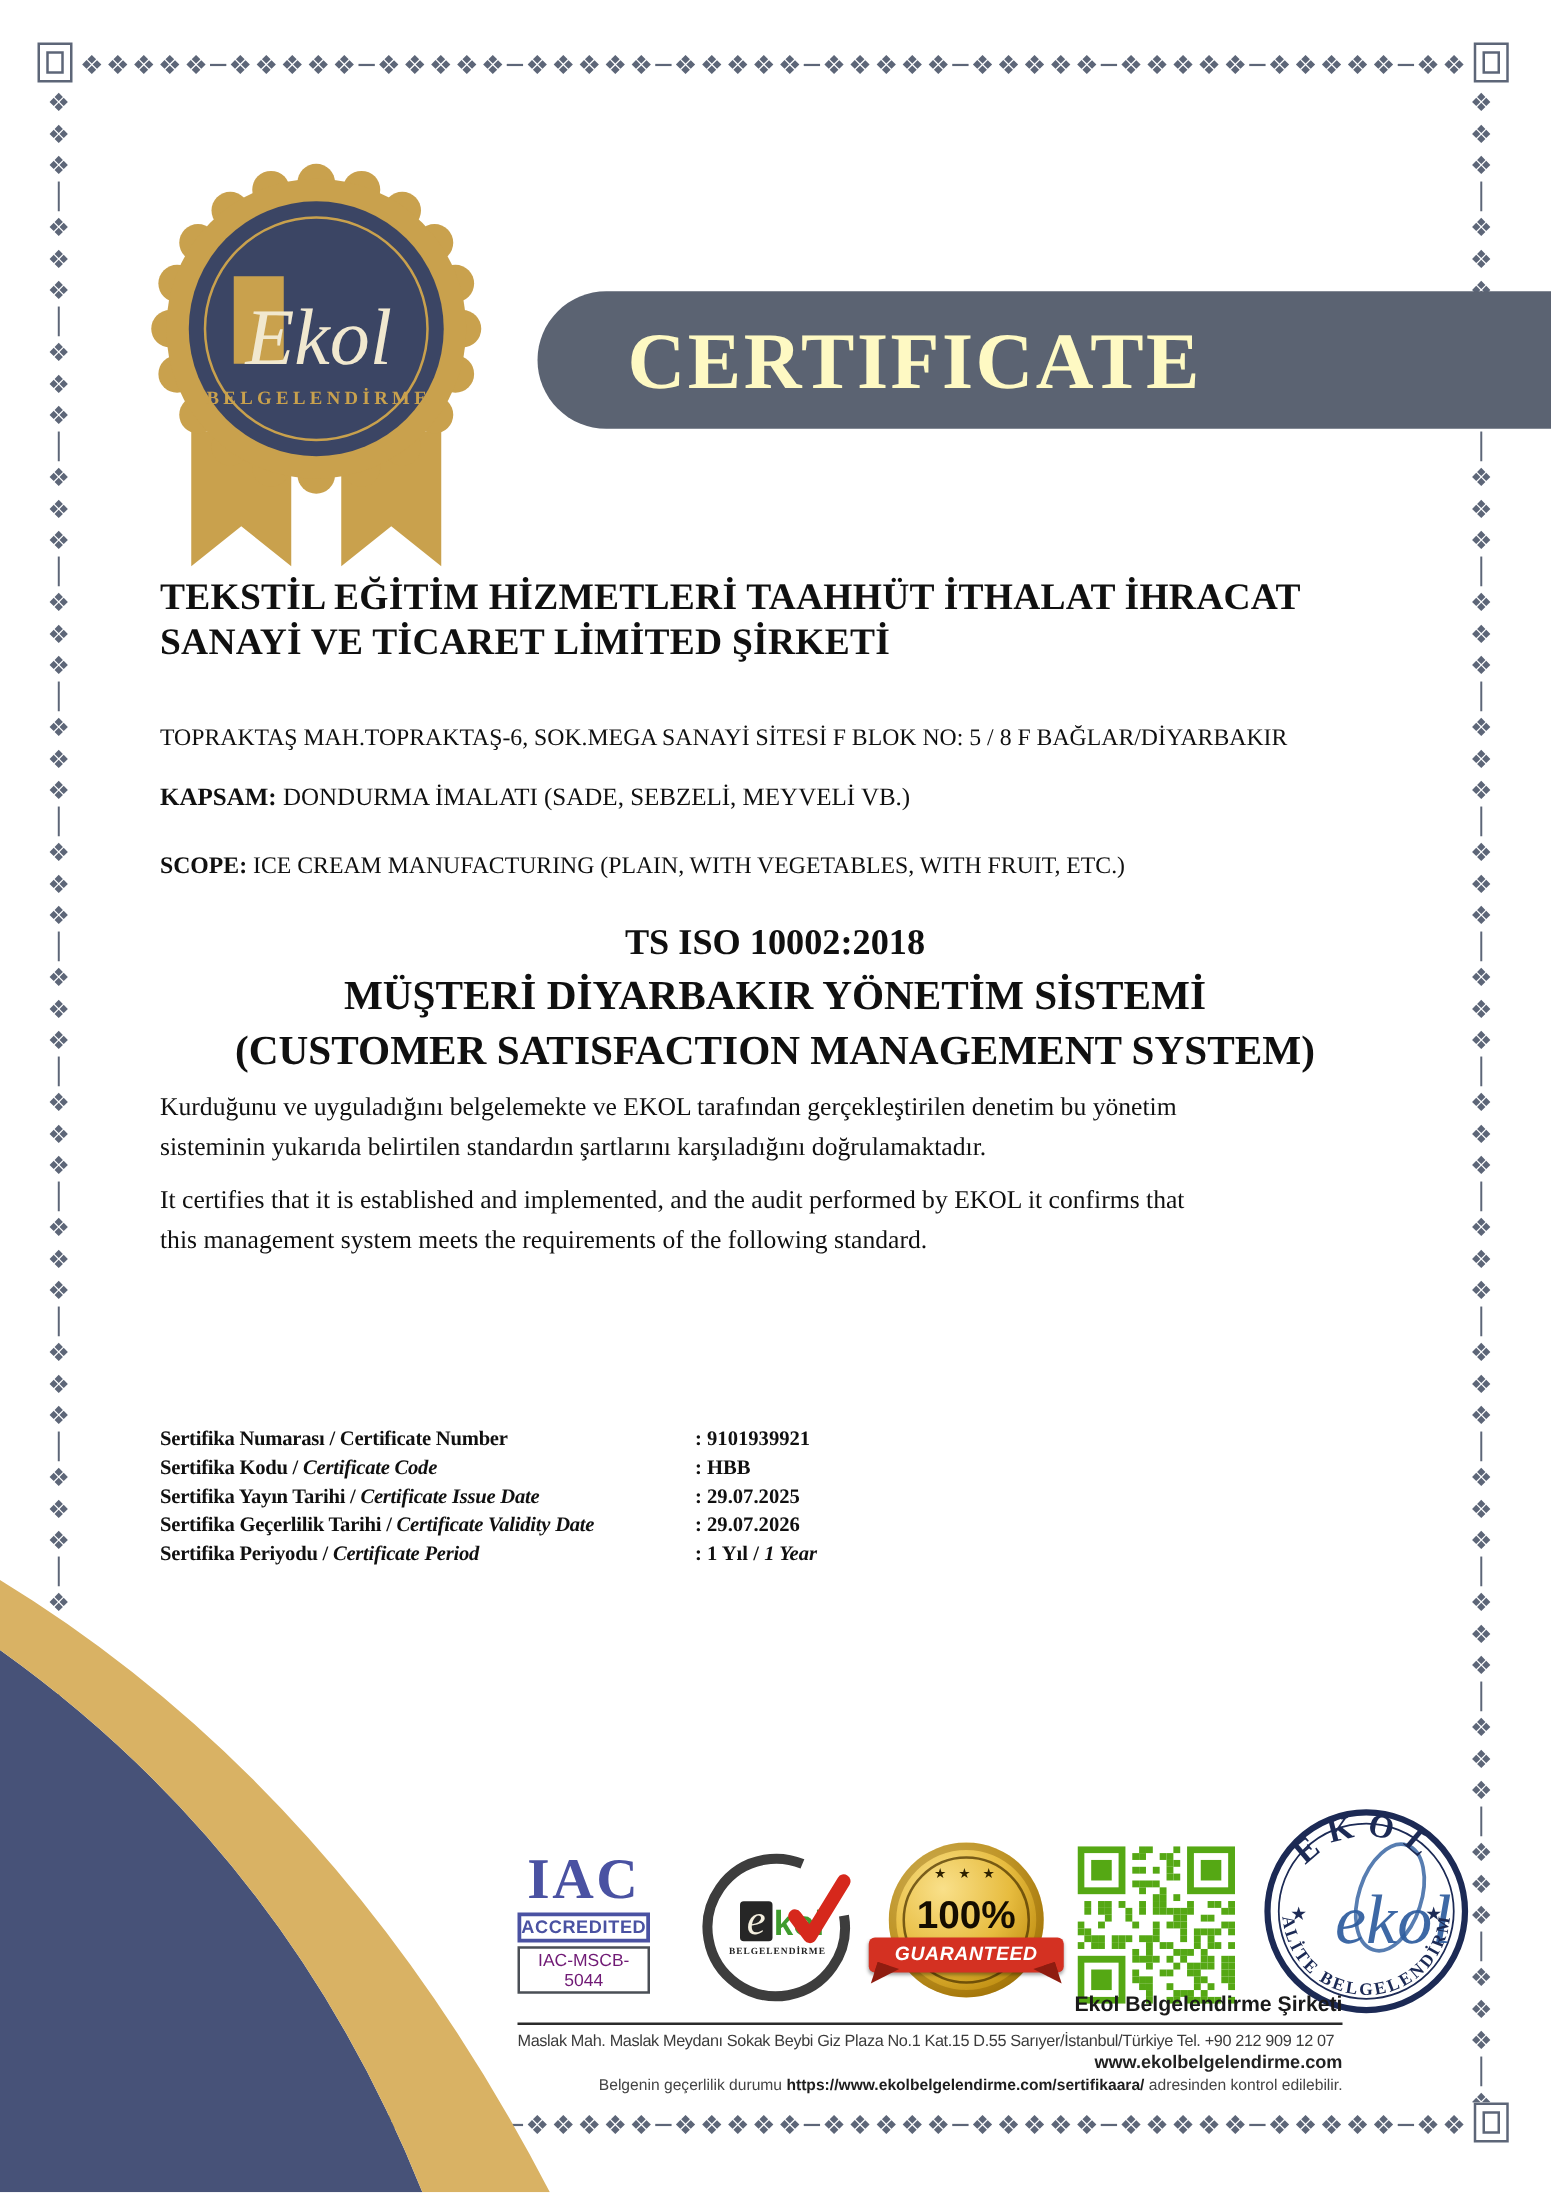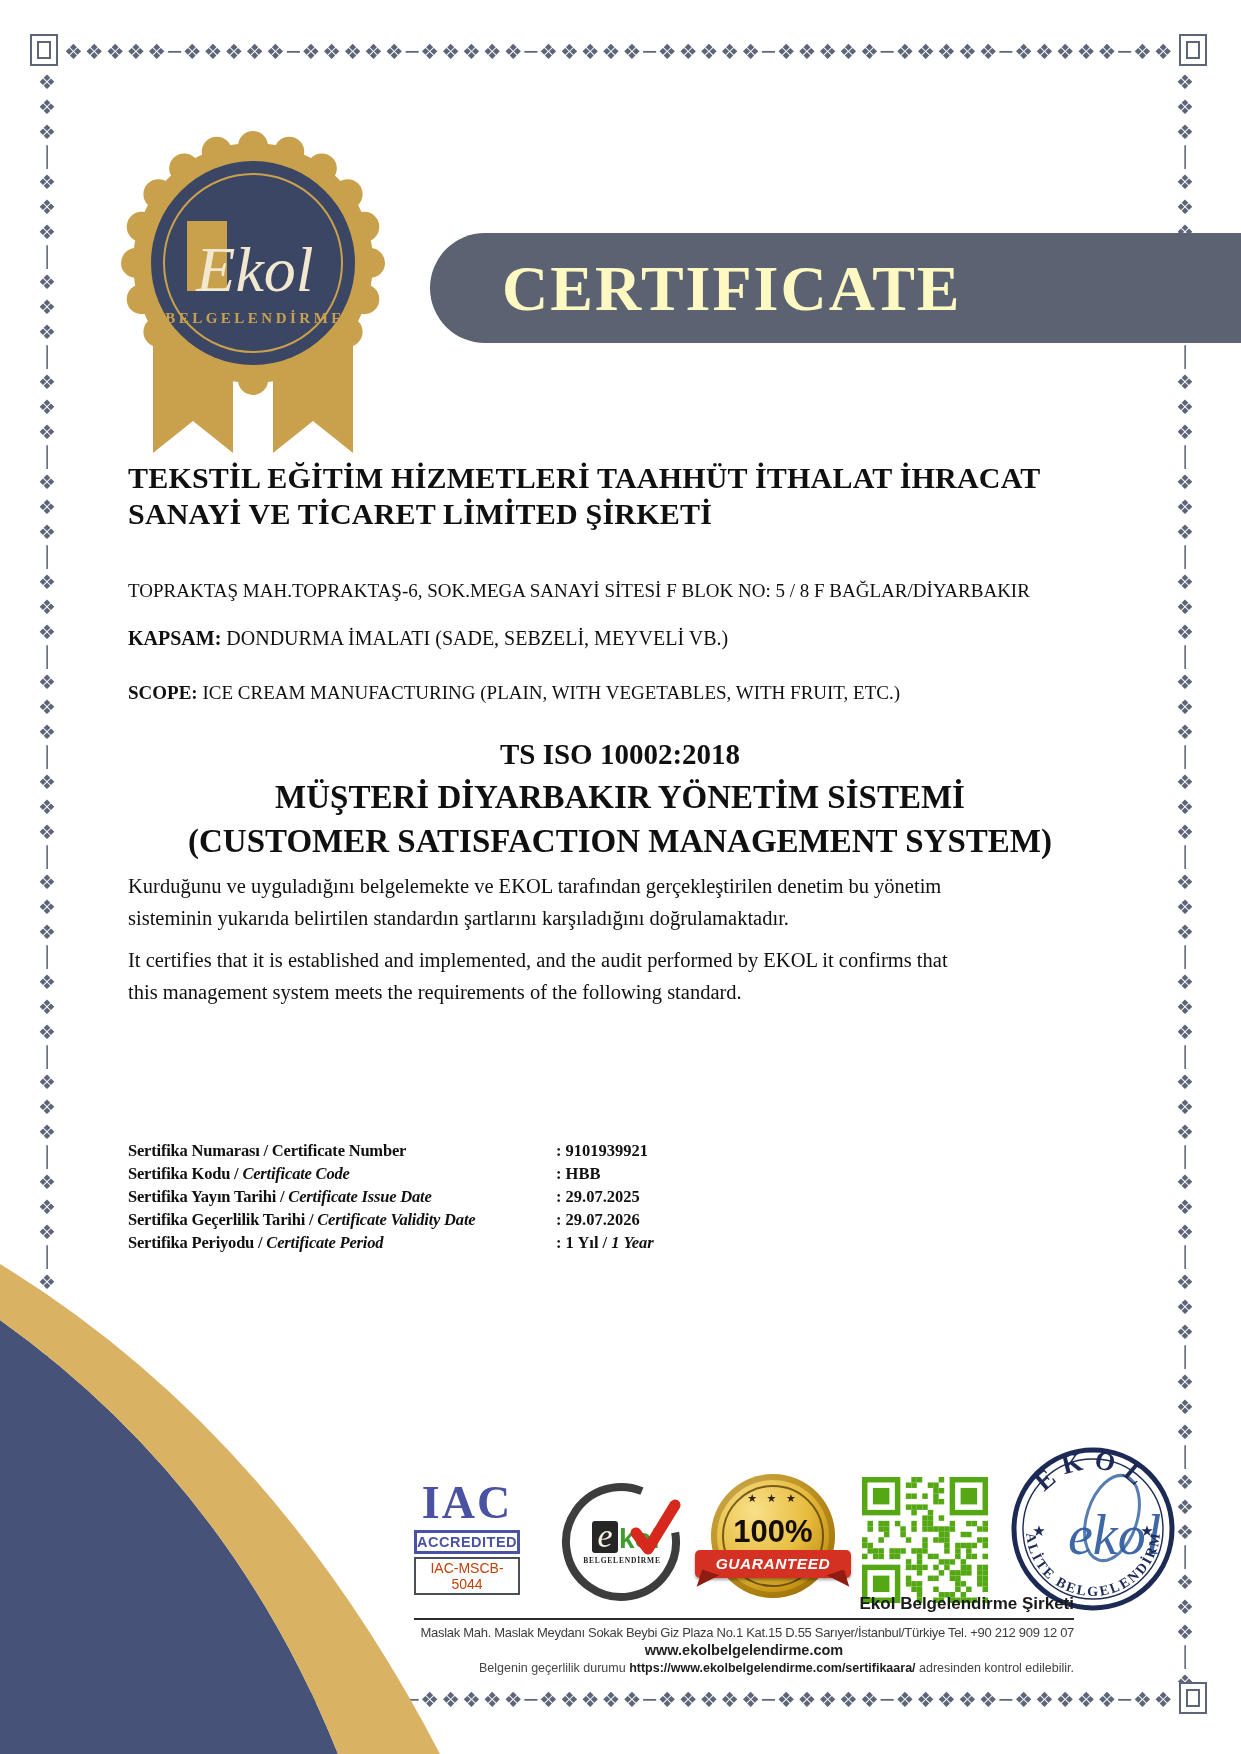--- a/index.html
+++ b/index.html
@@ -54,21 +54,21 @@
   .drow{display:flex;line-height:23px;white-space:nowrap;}
   .dlabel{min-width:428px;letter-spacing:-0.2px;}
   .it{font-style:italic;}
 
   
   .iac{position:absolute;left:414px;top:1481px;width:106px;text-align:center;z-index:5;}
   .iac .word{font-family:"Liberation Serif",serif;font-weight:bold;font-size:46px;line-height:44px;
              letter-spacing:2px;color:var(--iac_blue);}
   .iac .b1{border:3px solid var(--iac_blue);color:var(--iac_blue);font-family:"Liberation Sans",sans-serif;
            font-size:14.5px;font-weight:bold;letter-spacing:.5px;padding:1px 0;margin-top:5px;}
-  .iac .b2{border:2px solid #4a4f56;color:#c2410c;font-family:"Liberation Sans",sans-serif;
+  .iac .b2{border:2px solid #4a4f56;color:#701a75;font-family:"Liberation Sans",sans-serif;
            font-size:14px;padding:1px 0;margin-top:3px;}
   .seal{position:absolute;left:556px;top:1477px;z-index:5;}
   .seal .kol{font-family:"Liberation Sans",sans-serif;font-weight:bold;font-size:28px;fill:var(--seal_green);}
   .seal .e{font-family:"Liberation Serif",serif;font-style:italic;font-size:34px;fill:#f5f0e0;}
   .seal .bg{font-family:"Liberation Serif",serif;font-weight:bold;font-size:7.5px;letter-spacing:.8px;fill:#222;}
   .seal .chk{stroke:var(--check_red);stroke-width:11;fill:none;stroke-linecap:round;stroke-linejoin:round;}
 
   .gbadge{position:absolute;left:700px;top:1472px;width:146px;height:148px;z-index:5;}
   .gcircle{position:absolute;left:11px;top:2px;width:124px;height:124px;border-radius:50%;
            background:radial-gradient(circle at 35% 30%, #f9e08a 0%, #e7bc3f 45%, #c08f12 75%, #8a6508 100%);
@@ -93,22 +93,22 @@
   .stamp .ringi{fill:none;stroke:var(--stamp_navy);stroke-width:1.4;}
   .stamp .arc{fill:var(--stamp_navy);font-family:"Liberation Serif",serif;font-weight:bold;}
   .stamp .star{fill:var(--stamp_navy);font-size:15px;font-family:"DejaVu Sans",sans-serif;}
   .stamp .script{font-family:"Liberation Serif",serif;font-style:italic;font-size:56px;fill:var(--script_blue);opacity:.92;}
   .stamp .swash{fill:none;stroke:var(--script_blue);stroke-width:3;opacity:.8;}
 
   
   .footer{position:absolute;left:414px;top:1594px;width:660px;font-family:"Liberation Sans",sans-serif;z-index:5;}
   .f-co{font-size:17px;font-weight:bold;color:#1a1a1a;text-align:right;}
   .f-rule{border-bottom:2px solid #2b2b2b;margin:4px 0 5px 0;}
-  .f-addr{font-size:13px;letter-spacing:-0.3px;color:#3c3c3c;white-space:nowrap;text-align:right;}
-  .f-web{font-size:14.5px;font-weight:bold;color:#222;text-align:center;margin-top:2px;}
+  .f-addr{font-size:13px;letter-spacing:-0.3px;color:#3c3c3c;white-space:nowrap;}
+  .f-web{font-size:14.5px;font-weight:bold;color:#222;text-align:right;margin-top:2px;}
   .f-val{font-size:12.5px;color:#444;text-align:right;margin-top:3px;}
   .f-val .u{font-weight:bold;color:#1d1d1d;}
 </style>
 </head>
 <body>
 
 <div class="page">
 
   <div class="hstrip" style="top:36px;">❖❖❖❖❖─❖❖❖❖❖─❖❖❖❖❖─❖❖❖❖❖─❖❖❖❖❖─❖❖❖❖❖─❖❖❖❖❖─❖❖❖❖❖─❖❖❖❖❖─❖❖❖❖❖─</div>
   <div class="hstrip" style="top:1684px;">❖❖❖❖❖─❖❖❖❖❖─❖❖❖❖❖─❖❖❖❖❖─❖❖❖❖❖─❖❖❖❖❖─❖❖❖❖❖─❖❖❖❖❖─❖❖❖❖❖─❖❖❖❖❖─</div>

